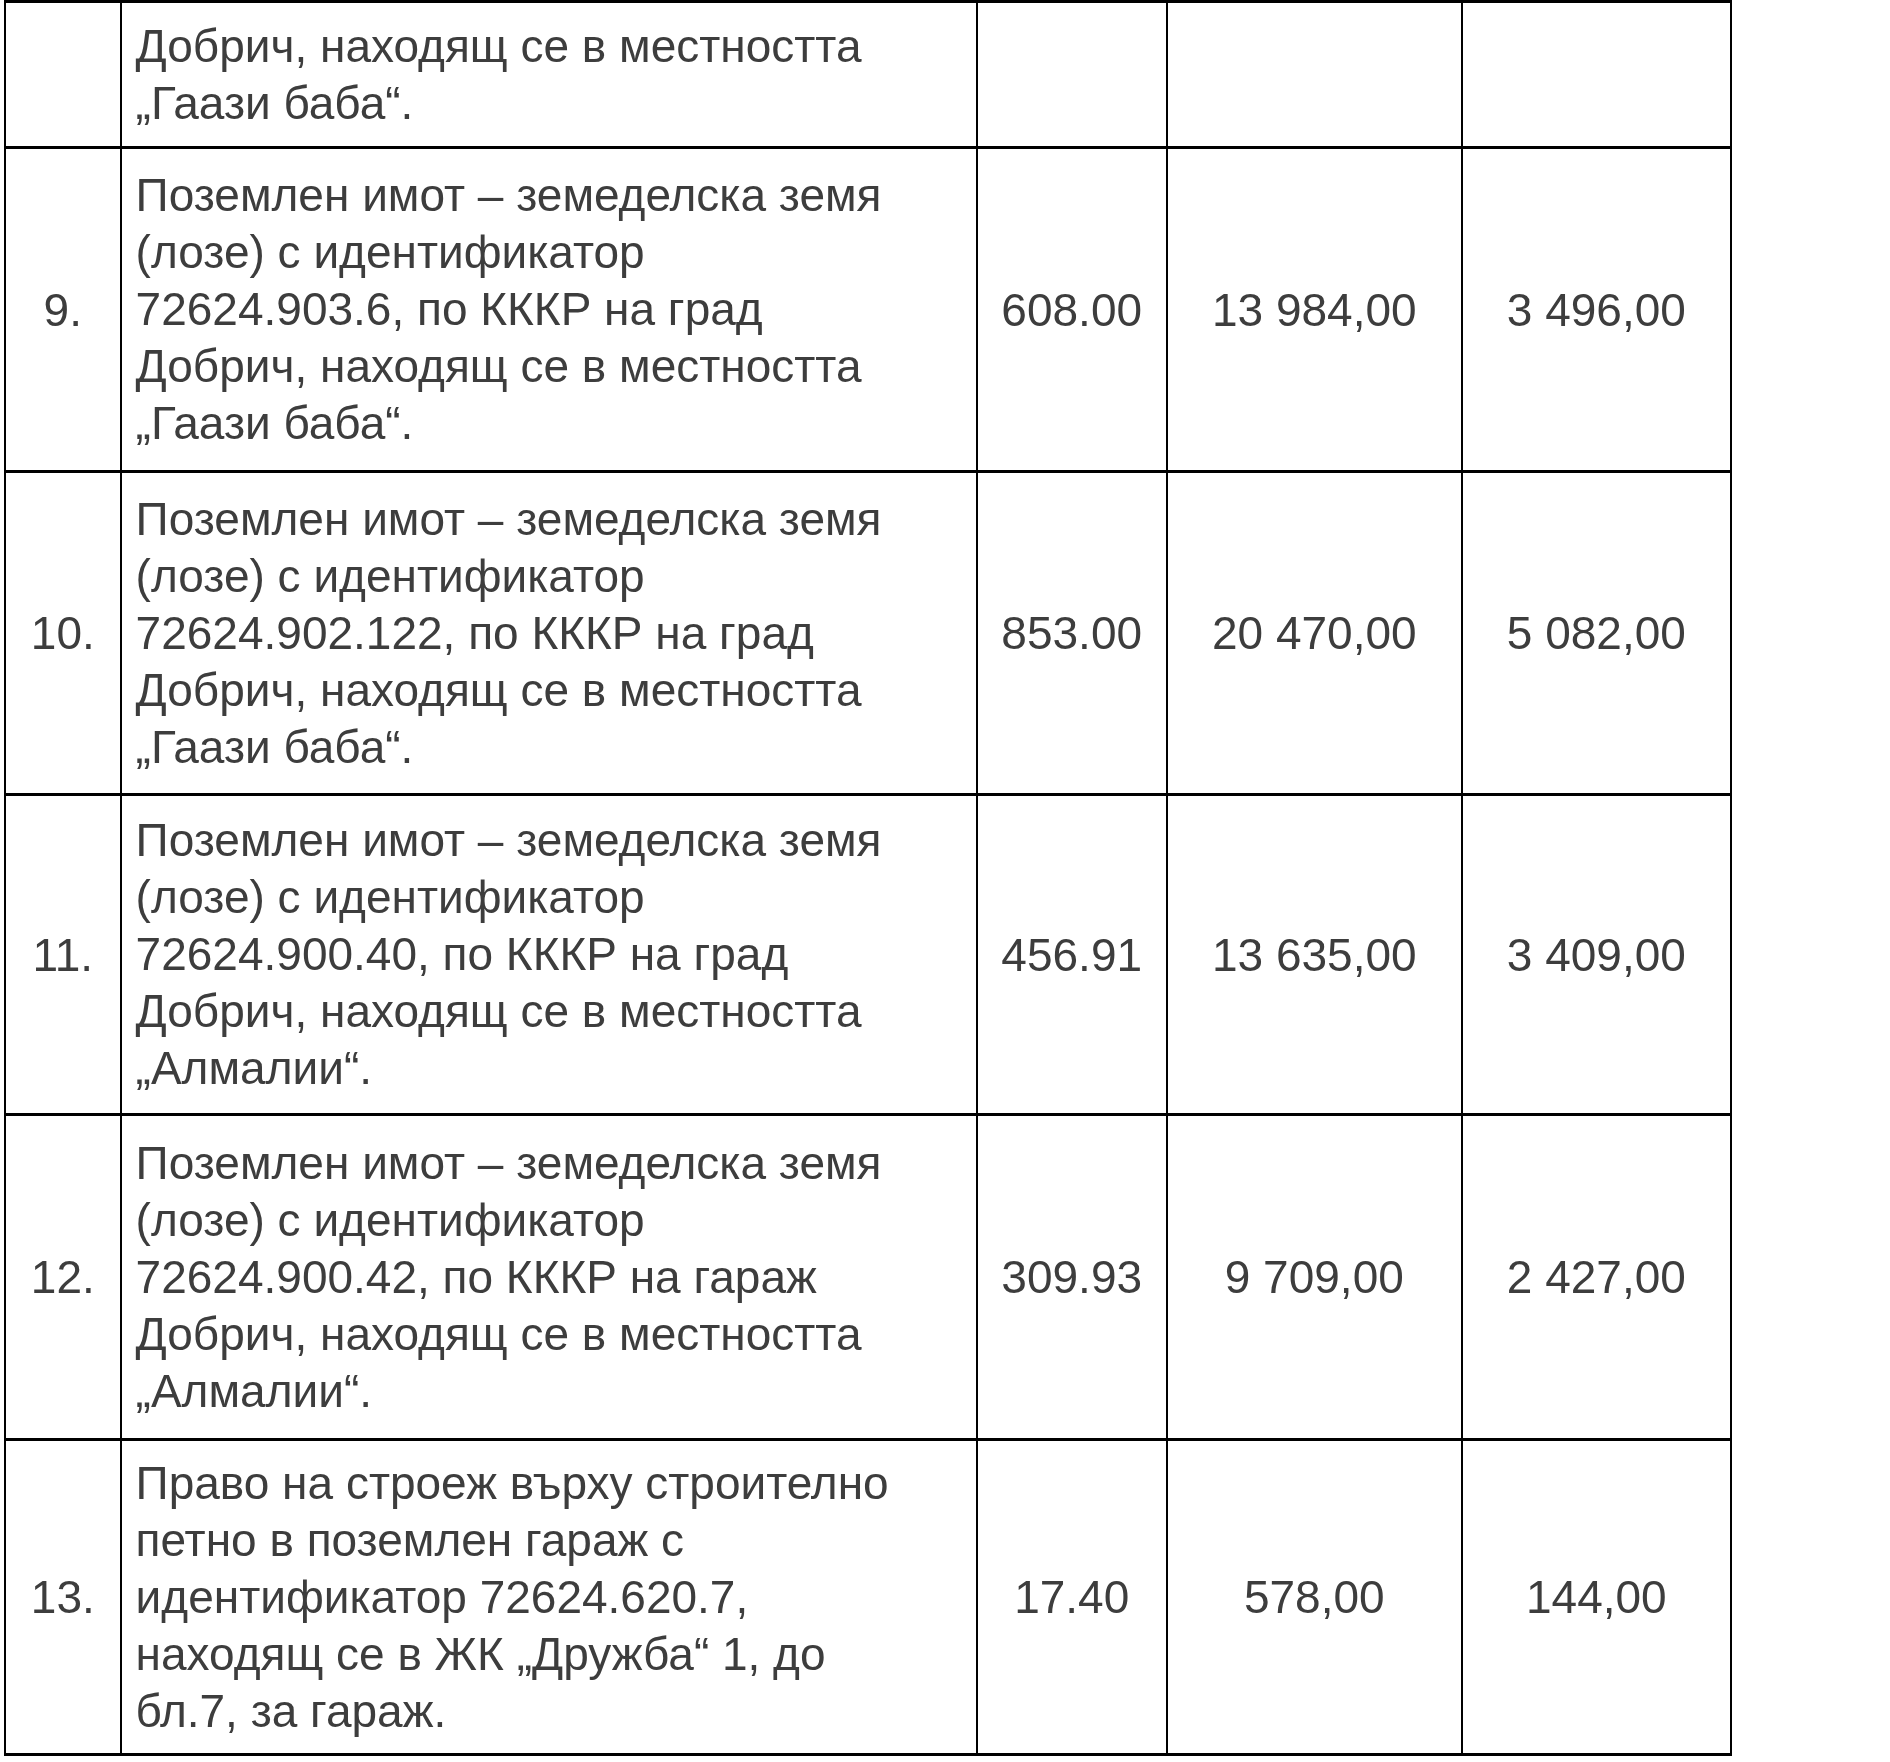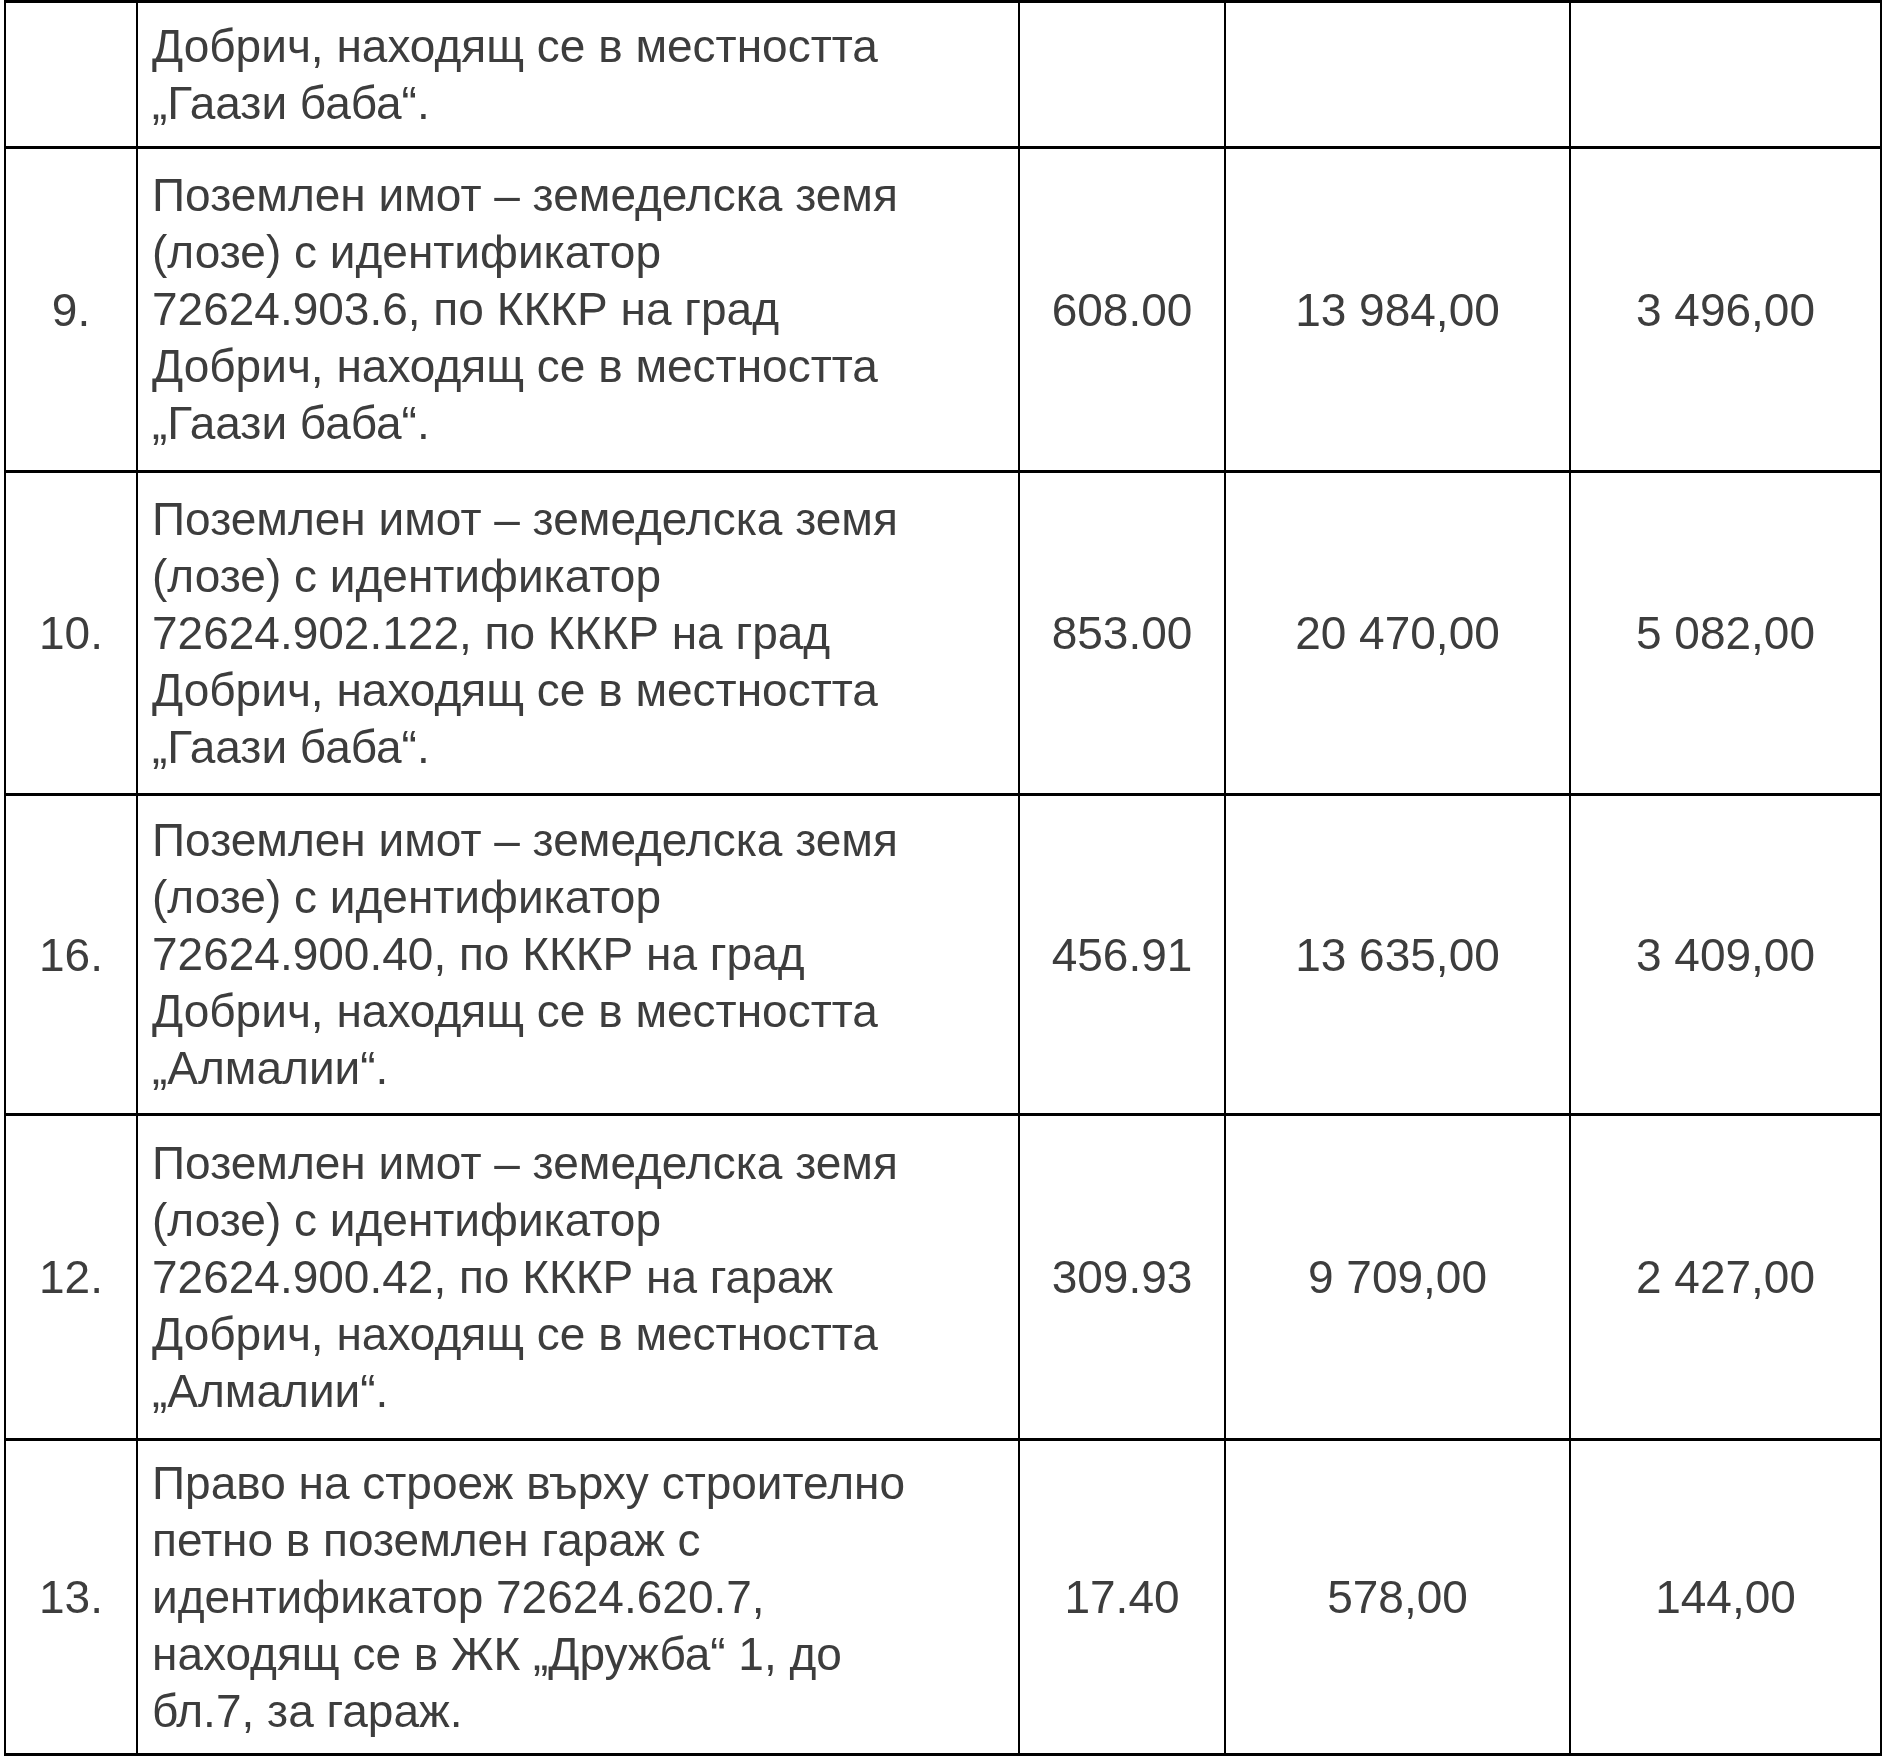--- a/index.html
+++ b/index.html
@@ -2,21 +2,21 @@
 <html><head>
 <meta charset="utf-8">
 <style>
   html, body {
     margin: 0;
     padding: 0;
     background: #ffffff;
   }
   .page {
     position: relative;
-    width: 1890px;
+    width: 1732px;
     height: 1762px;
     background: #ffffff;
     overflow: hidden;
     font-family: "Liberation Sans", sans-serif;
   }
   table.doc {
     border-collapse: collapse;
     table-layout: fixed;
     margin-left: 4px;
     font-family: "Liberation Sans", sans-serif;
@@ -97,21 +97,21 @@
             <div class="line">(лозе) с идентификатор</div>
             <div class="line">72624.902.122, по КККР на град</div>
             <div class="line">Добрич, находящ се в местността</div>
             <div class="line">„Гаази баба“.</div>
           </td>
           <td class="cell val">853.00</td>
           <td class="cell val">20 470,00</td>
           <td class="cell val">5 082,00</td>
         </tr>
         <tr class="r3">
-          <td class="cell num">16.</td>
+          <td class="cell num">11.</td>
           <td class="cell desc">
             <div class="line">Поземлен имот – земеделска земя</div>
             <div class="line">(лозе) с идентификатор</div>
             <div class="line">72624.900.40, по КККР на град</div>
             <div class="line">Добрич, находящ се в местността</div>
             <div class="line">„Алмалии“.</div>
           </td>
           <td class="cell val">456.91</td>
           <td class="cell val">13 635,00</td>
           <td class="cell val">3 409,00</td>

